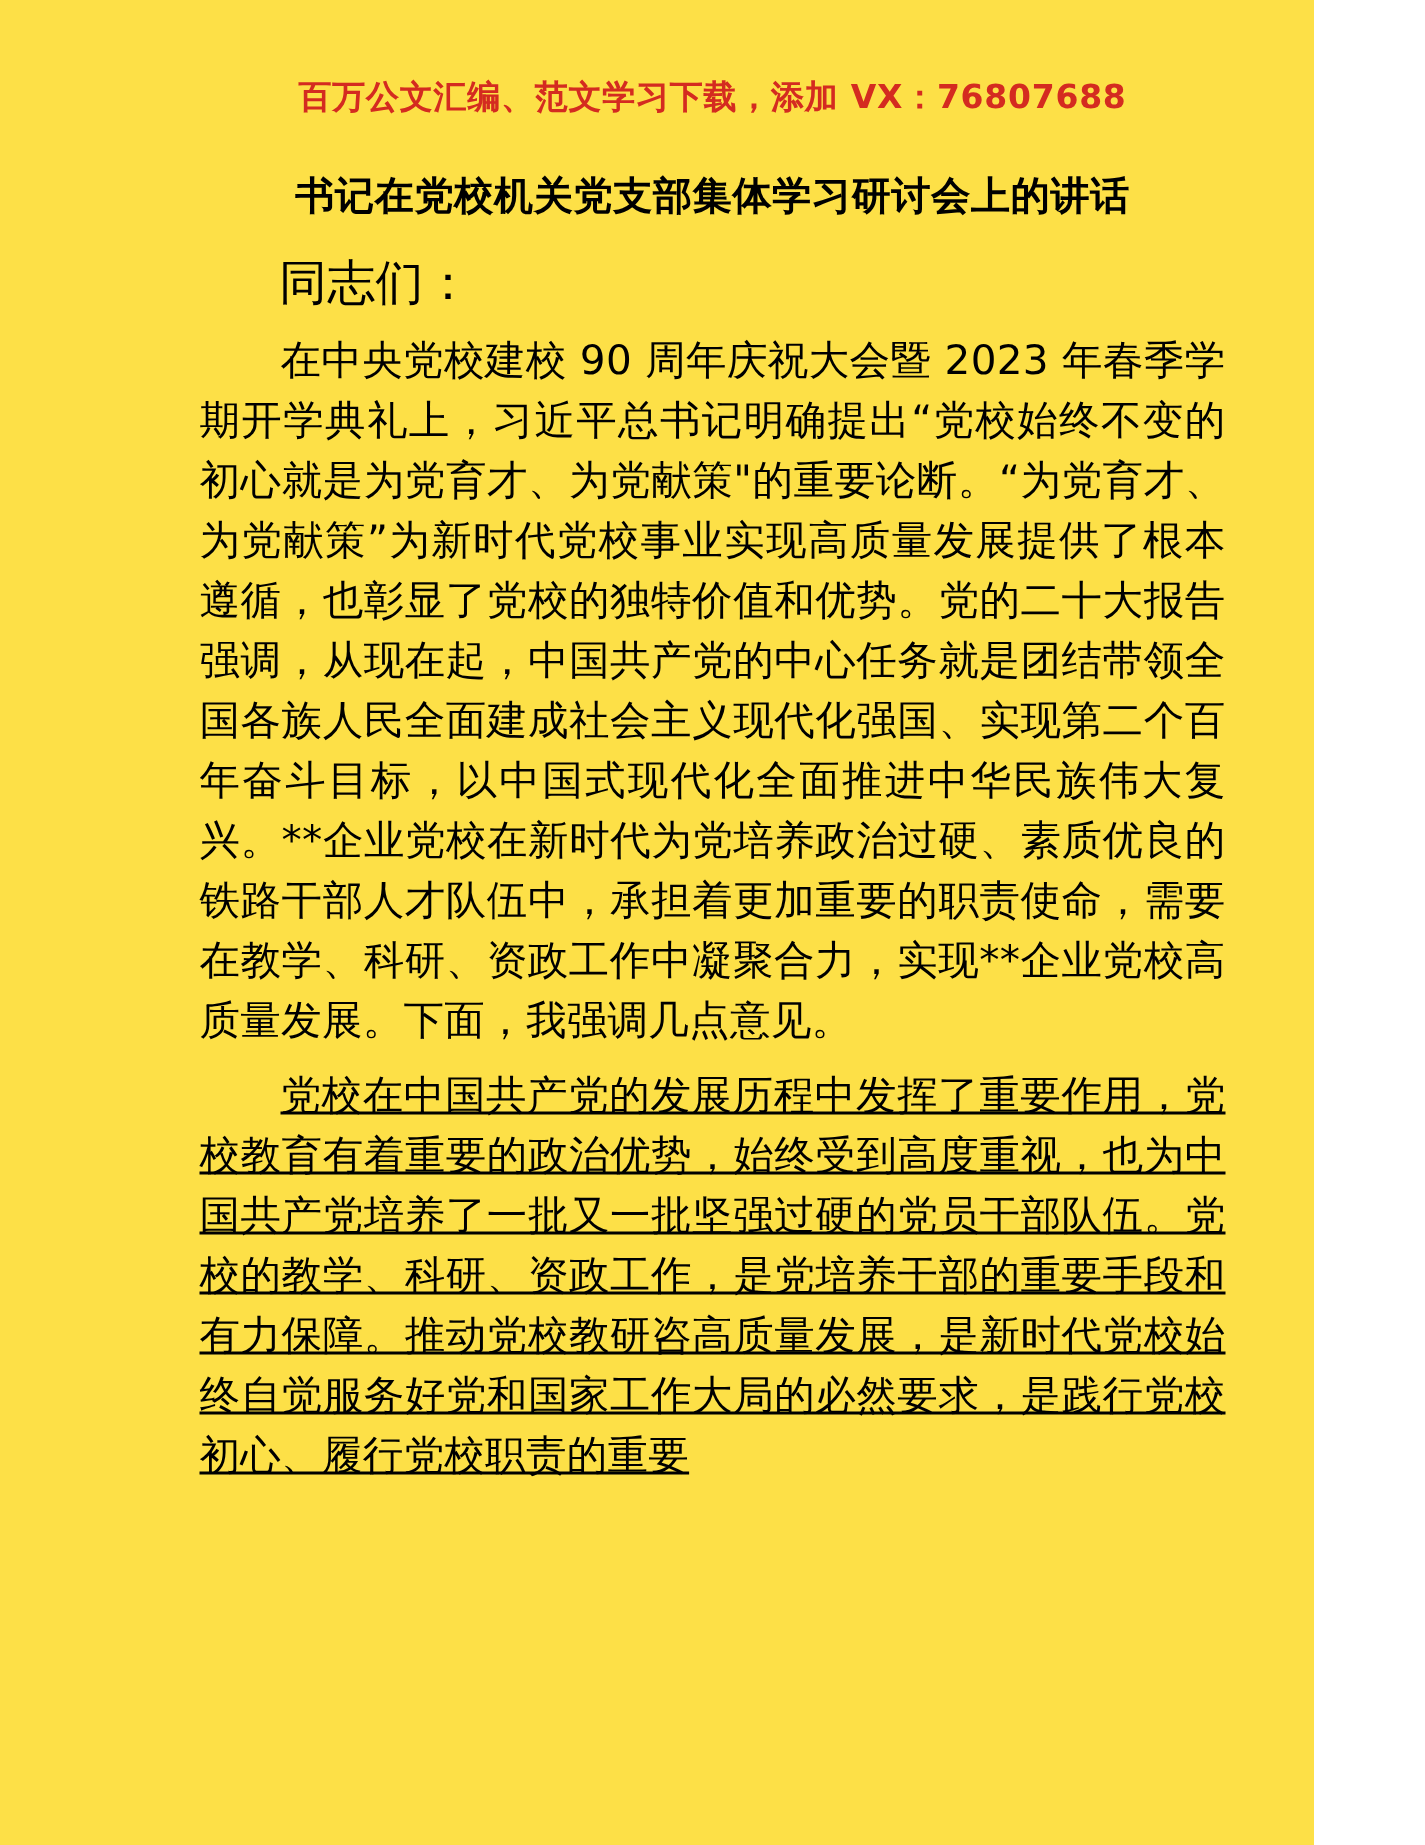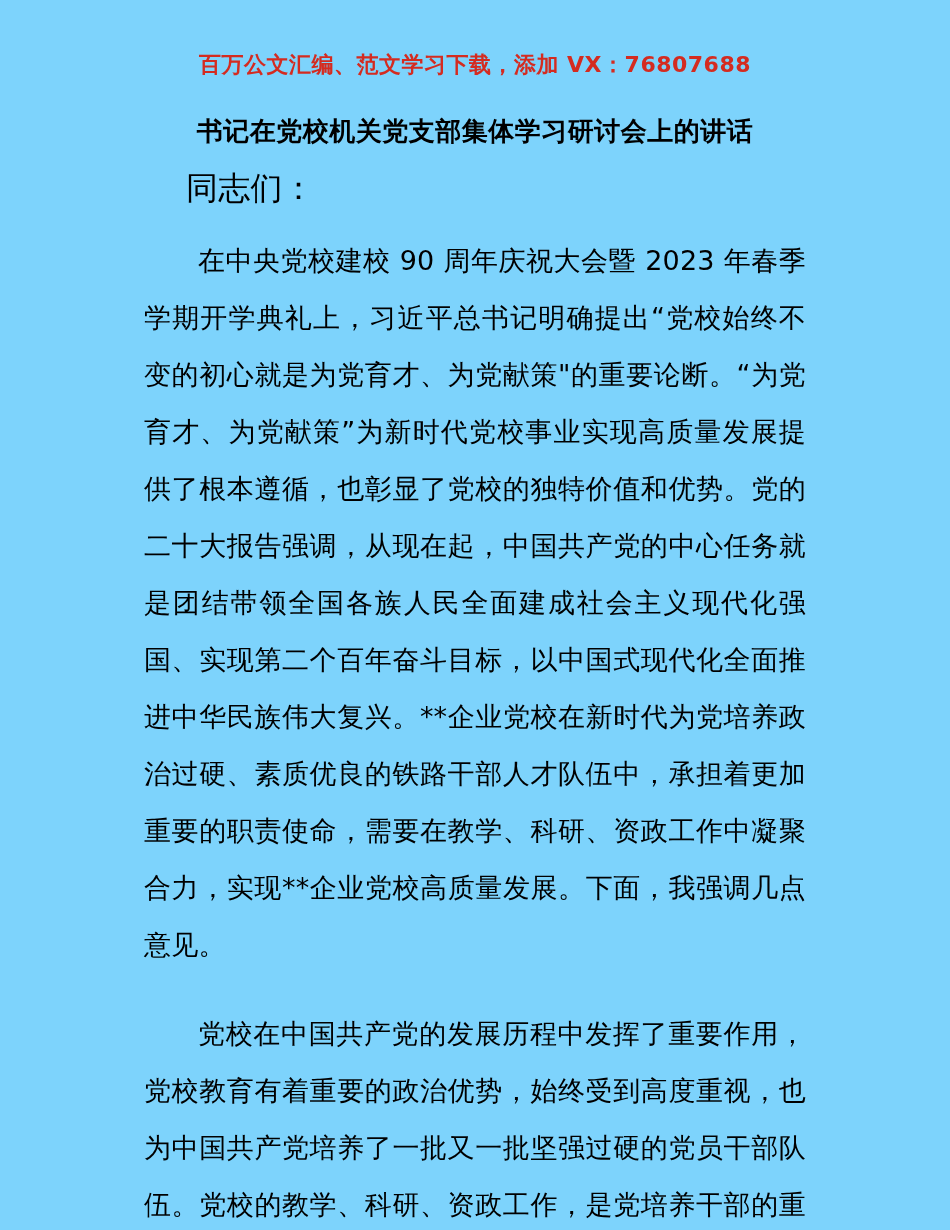--- a/index.html
+++ b/index.html
@@ -8,23 +8,23 @@
     background: #ffffff;
   }
 
   body {
     font-family: "DejaVu Sans", "Liberation Sans", sans-serif;
     color: #000000;
   }
 
   .page {
     position: relative;
-    width: 950px;
+    width: 876px;
     height: 1230px;
-    background: #7dd3fc;
+    background: #fde047;
     overflow: hidden;
     box-sizing: border-box;
   }
 
   
   .promo-banner {
     position: absolute;
     left: 0;
     top: 50px;
     width: 950px;
@@ -55,42 +55,43 @@
   .salutation {
     font-size: 32px;
     line-height: 47px;
     margin: 8px 0 0 0;
     text-indent: 54px;
     letter-spacing: 0.2px;
   }
 
   .body-paragraph {
     font-size: 27px;
-    line-height: 57px;
-    margin: 12px;
+    line-height: 40px;
+    margin: 1px;
     padding-top: 8px;
     text-indent: 54px;
     text-align: justify;
     text-justify: inter-character;
     letter-spacing: 0.2px;
   }
 
   .section-heading {
     font-size: 25px;
     font-weight: bold;
     line-height: 47px;
     margin: 0;
     padding-top: 10px;
     text-indent: 40px;
     letter-spacing: 0.2px;
   }
 
   .clipped {
     max-height: 329px;
     overflow: hidden;
+    text-decoration: underline;
   }
 </style>
 </head>
 <body>
 
 <div class="page">
 
   <div class="promo-banner" style="color: rgb(212, 43, 32);">百万公文汇编、范文学习下载，添加 VX：76807688</div>
 
   <div class="doc-column">

